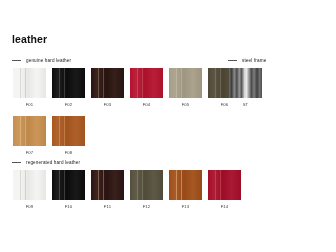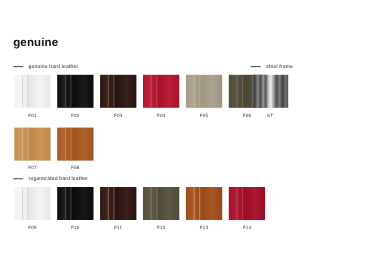--- a/index.html
+++ b/index.html
@@ -94,21 +94,21 @@
   .swatch-label {
     margin-top: 4px;
     font-size: 4.2px;
     letter-spacing: 0.15px;
     color: #3a3a3a;
   }
 </style>
 </head>
 <body>
 
-<div id="page-title">genuine</div>
+<div id="page-title">leather</div>
 
 <div class="section-head" style="left:12px; top:58px;">
   <span class="section-dash"></span>
   <span>genuine hard leather</span>
 </div>
 
 <div class="swatch-row" style="left:13px; top:68px;">
 
   <div class="swatch-cell">
     <div class="swatch" style="background:#f4f4f2;">

